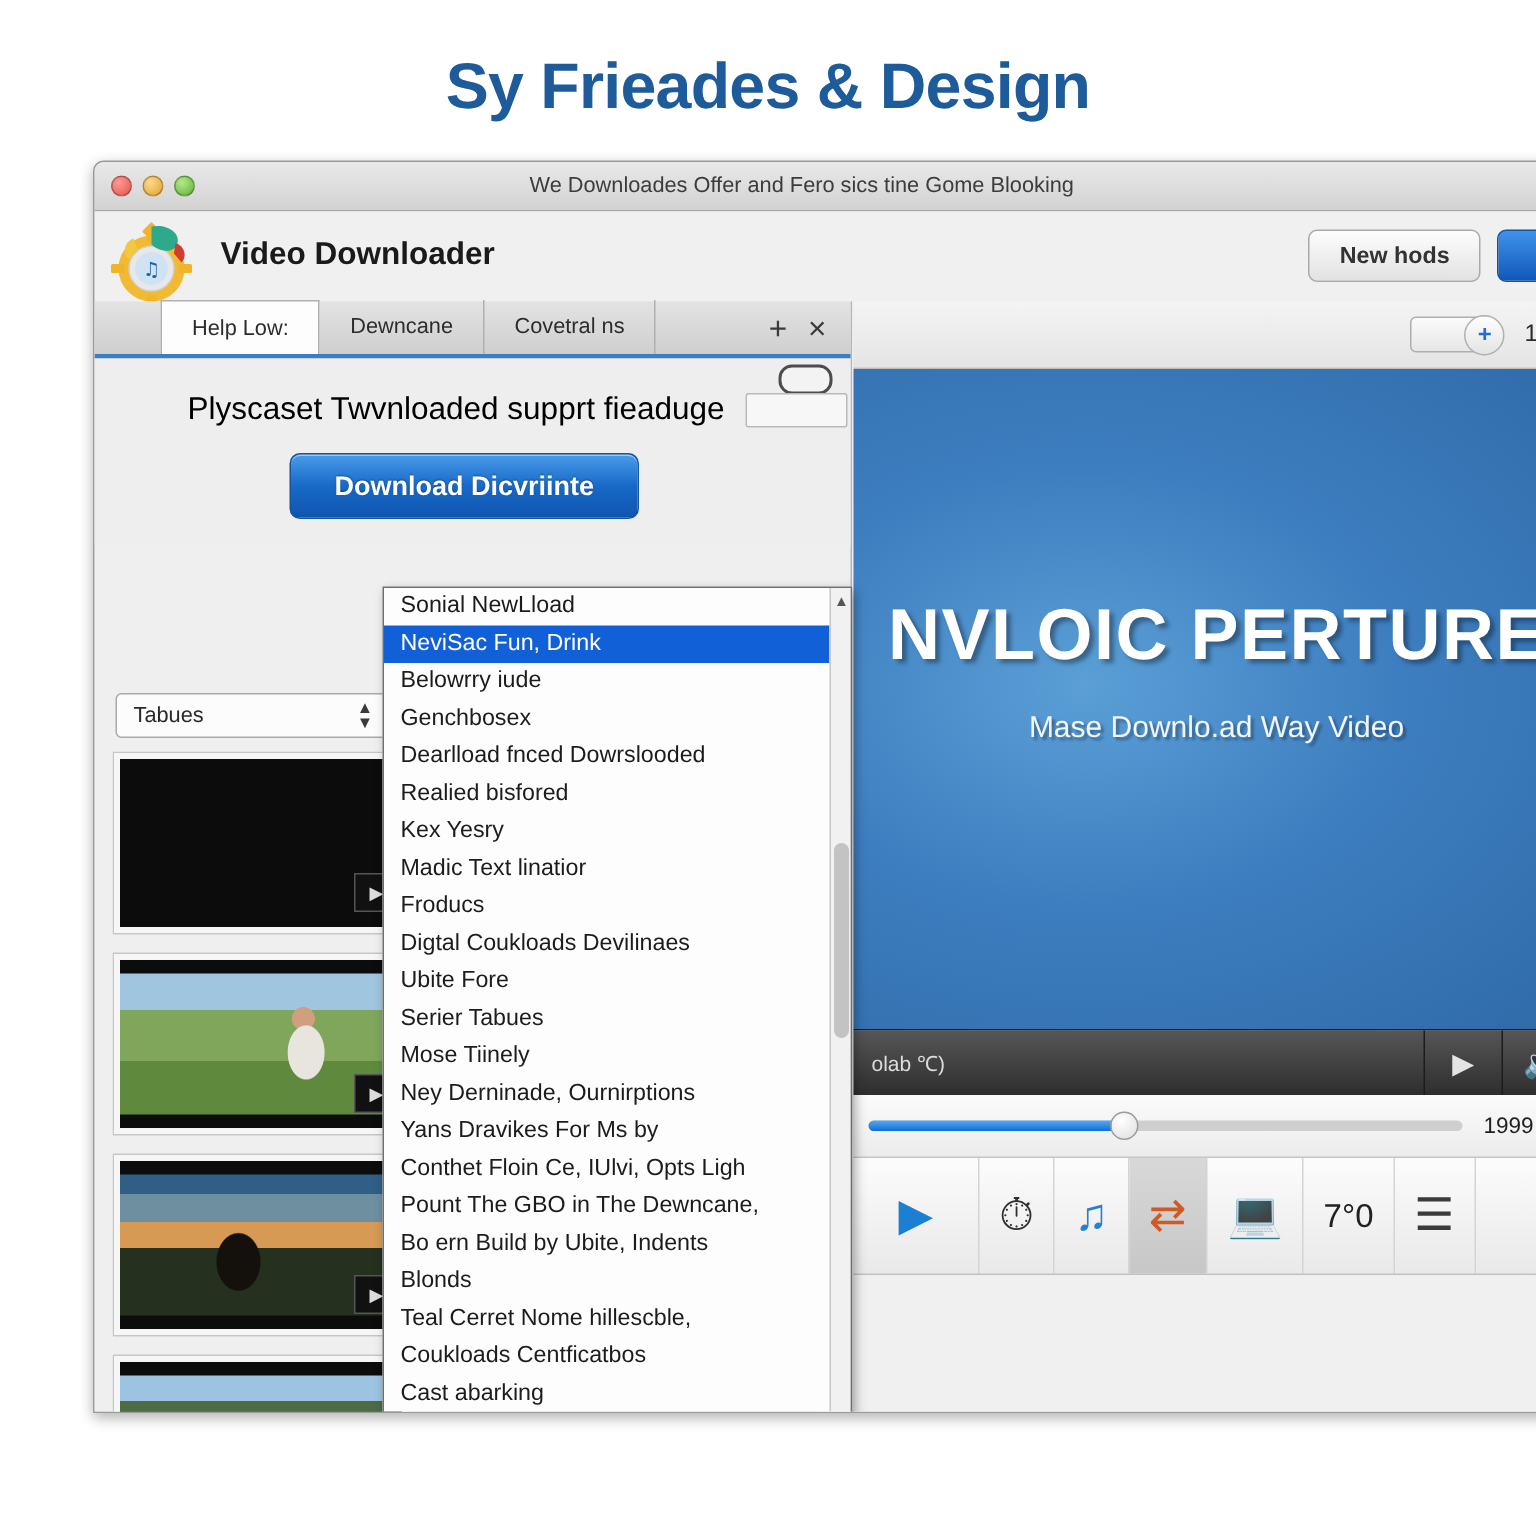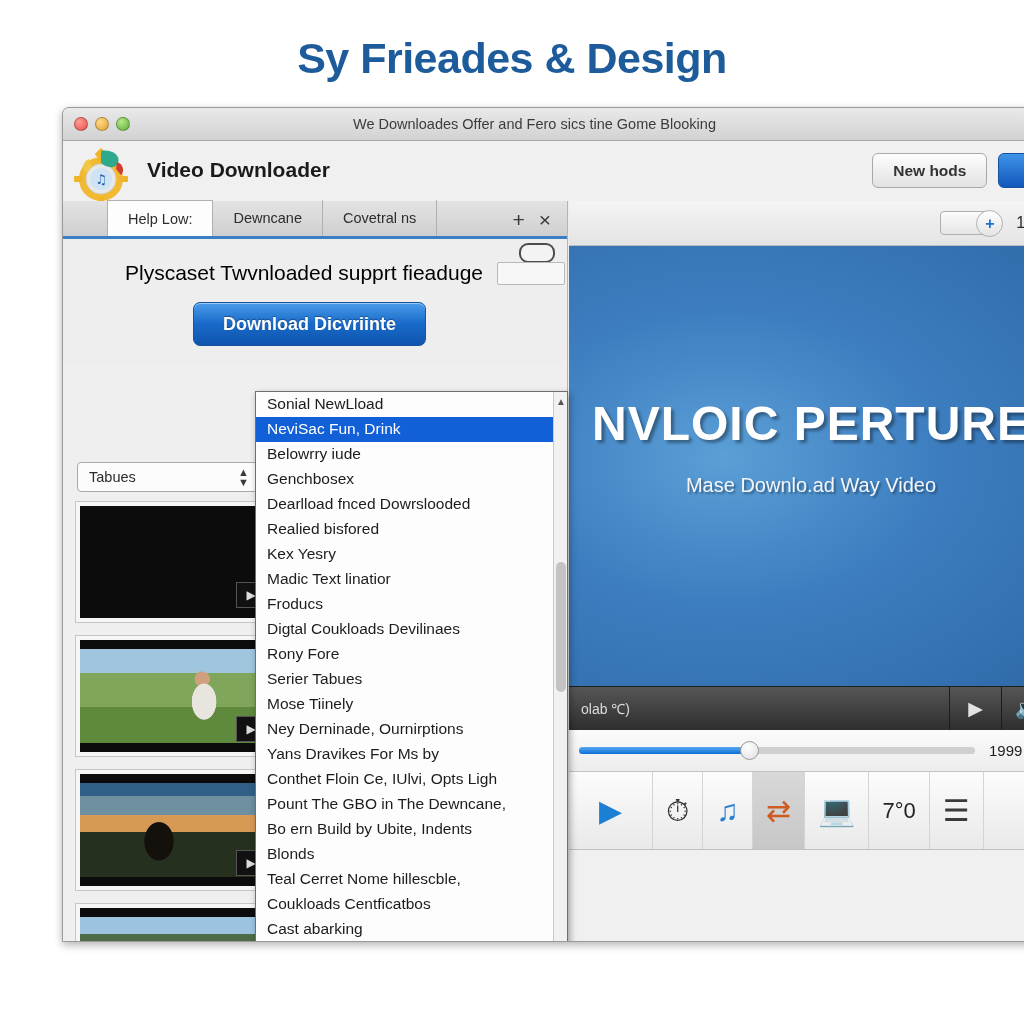--- a/index.html
+++ b/index.html
@@ -541,21 +541,21 @@
         <div class="dd-item">Sonial NewLload</div>
         <div class="dd-item selected">NeviSac Fun, Drink</div>
         <div class="dd-item">Belowrry iude</div>
         <div class="dd-item">Genchbosex</div>
         <div class="dd-item">Dearlload fnced Dowrslooded</div>
         <div class="dd-item">Realied bisfored</div>
         <div class="dd-item">Kex Yesry</div>
         <div class="dd-item">Madic Text linatior</div>
         <div class="dd-item">Froducs</div>
         <div class="dd-item">Digtal Coukloads Devilinaes</div>
-        <div class="dd-item">Rony Fore</div>
+        <div class="dd-item">Ubite Fore</div>
         <div class="dd-item">Serier Tabues</div>
         <div class="dd-item">Mose Tiinely</div>
         <div class="dd-item">Ney Derninade, Ournirptions</div>
         <div class="dd-item">Yans Dravikes For Ms by</div>
         <div class="dd-item">Conthet Floin Ce, IUlvi, Opts Ligh</div>
         <div class="dd-item">Pount The GBO in The Dewncane,</div>
         <div class="dd-item">Bo ern Build by Ubite, Indents</div>
         <div class="dd-item">Blonds</div>
         <div class="dd-item">Teal Cerret Nome hillescble,</div>
         <div class="dd-item">Coukloads Centficatbos</div>

